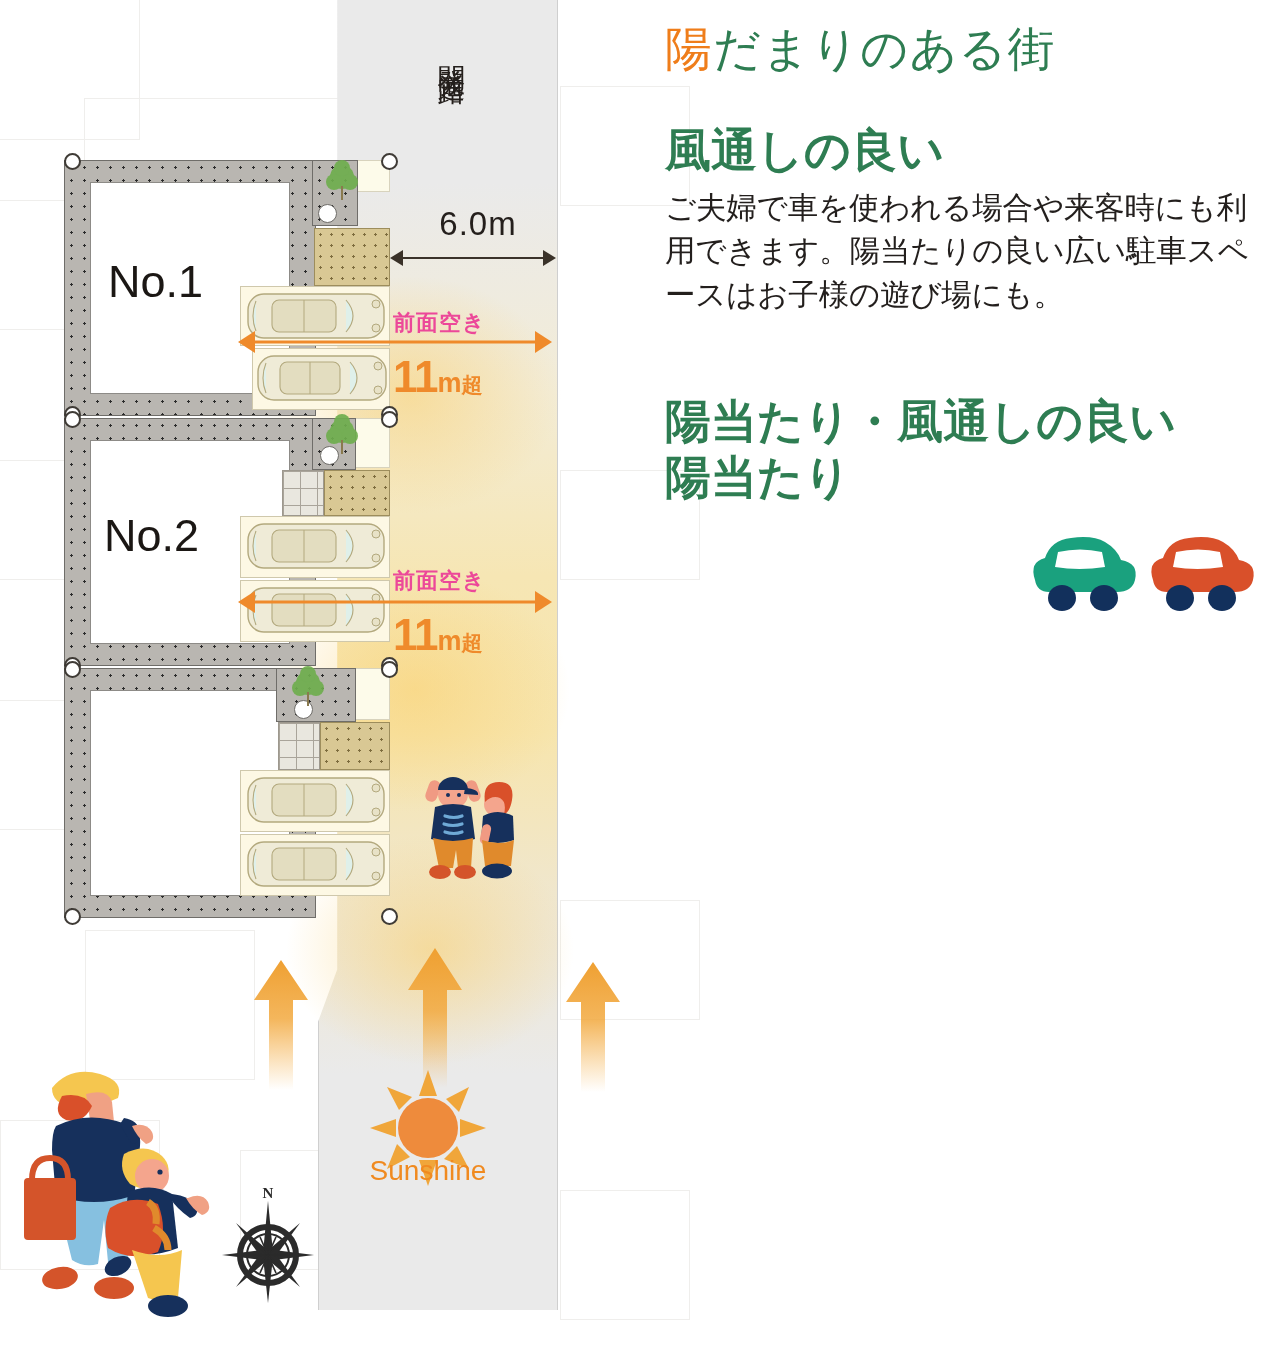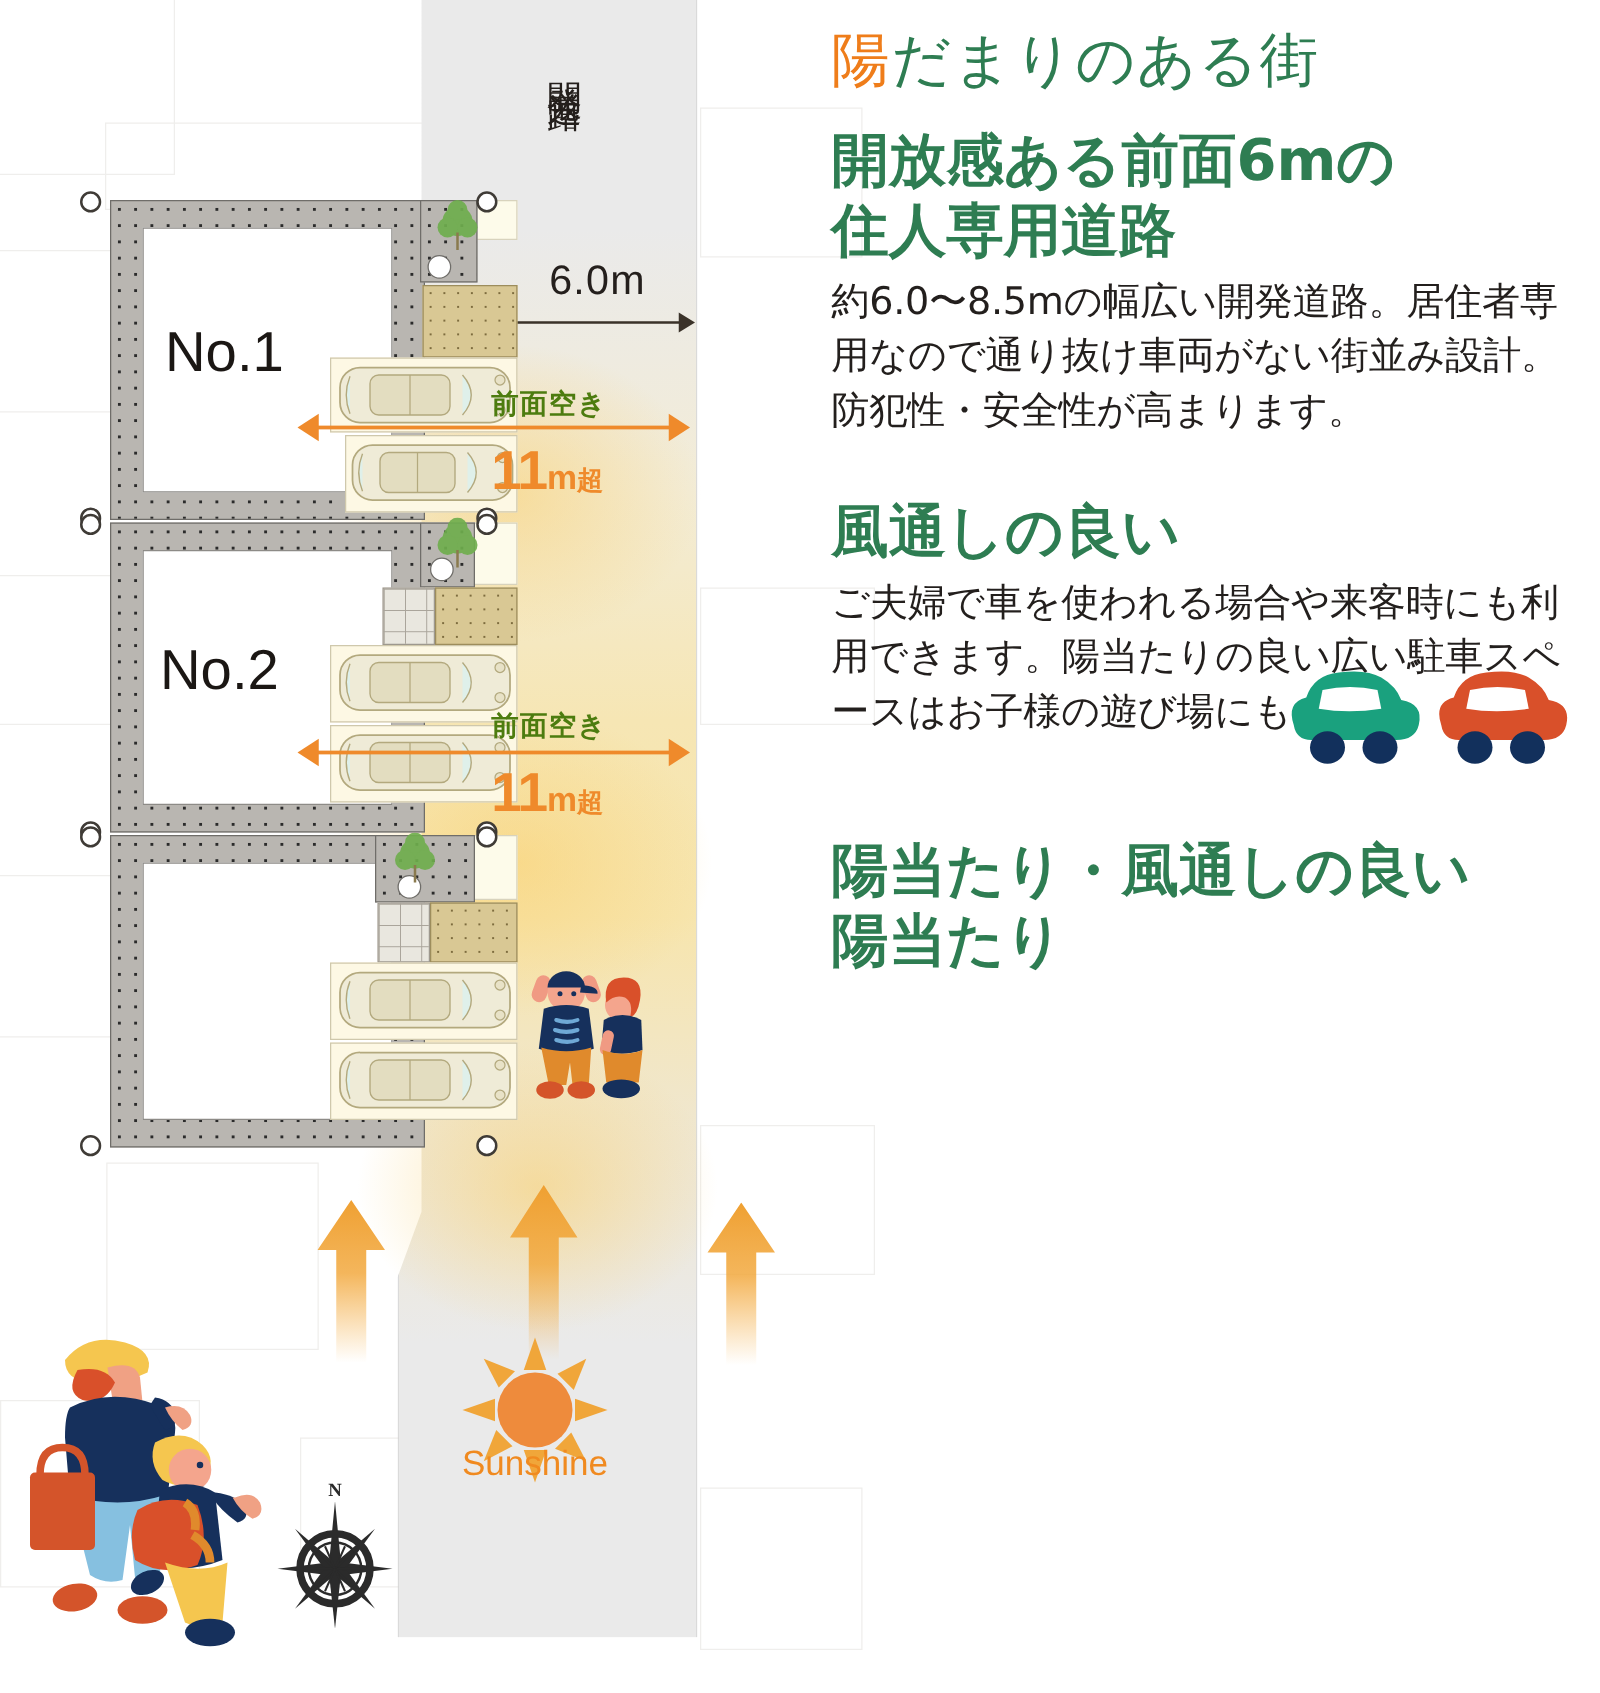--- a/index.html
+++ b/index.html
@@ -44,21 +44,21 @@
   #road-dim .ah-l { left: 0; border-right: 13px solid #3a3229; }
   #road-dim .ah-r { right: 0; border-left: 13px solid #3a3229; }
 
   
   .glow {
     position: absolute; border-radius: 50%; pointer-events: none;
     background: radial-gradient(closest-side, rgba(250,208,110,0.55), rgba(250,208,110,0) 72%);
   }
 
   
-  .lot { position: absolute; margin-left: 24px; }
+  .lot { position: absolute; }
   .lot .wall {
     position: absolute; inset: 0;
     background-color: #b9b6b1;
     background-image: radial-gradient(#2b2b2b 1.1px, transparent 1.2px);
     background-size: 13px 13px;
     border: 1px solid #6f6d69;
   }
   .lot .inner {
     position: absolute; background: #ffffff; border: 1px solid #8d8b87;
   }
@@ -91,21 +91,21 @@
   .meter { position: absolute; width: 19px; height: 19px; border-radius: 50%; background: #fff; border: 1.5px solid #6f6d69; }
   .corner-dot { position: absolute; width: 17px; height: 17px; border-radius: 50%; background: #fff; border: 2px solid #3f3b36; z-index: 6; }
 
   
   .frontdim { position: absolute; z-index: 8; }
   .frontdim .fbar { position: absolute; left: 14px; right: 14px; top: 50%; height: 3px; background: #ef8a2b; transform: translateY(-50%); }
   .frontdim .fl, .frontdim .fr { position: absolute; top: 50%; transform: translateY(-50%); width: 0; height: 0;
       border-top: 11px solid transparent; border-bottom: 11px solid transparent; }
   .frontdim .fl { left: 0; border-right: 17px solid #ef8a2b; }
   .frontdim .fr { right: 0; border-left: 17px solid #ef8a2b; }
-  .fd-top { position: absolute; font-size: 22px; font-weight: bold; color: #4d7c0f; letter-spacing: 1px; white-space: nowrap; }
+  .fd-top { position: absolute; font-size: 22px; font-weight: bold; color: #ec4899; letter-spacing: 1px; white-space: nowrap; }
   .fd-bot { position: absolute; color: #ef8a2b; white-space: nowrap; font-weight: bold; }
   .fd-bot .big { font-size: 44px; letter-spacing: -1px; }
   .fd-bot .mid { font-size: 27px; }
   .fd-bot .sml { font-size: 21px; }
 
   
   .sunarrow { position: absolute; width: 62px; height: 130px; }
 
   
   #sun-wrap { position: absolute; left: 368px; top: 1068px; width: 120px; height: 120px; }
@@ -505,27 +505,20 @@
         </g>
       </svg>
     </div>
 
   </div>
 
   <div id="text-col">
 
     <h1 id="main-title"><span class="accent">陽</span><span>だまりのある街</span></h1>
 
-    <div class="sec" id="sec1">
-      <div class="sec-h">
-        <div>開放感ある前面6mの</div>
-        <div>住人専用道路</div>
-      </div>
-      <p class="sec-b">約6.0〜8.5mの幅広い開発道路。居住者専用なので通り抜け車両がない街並み設計。防犯性・安全性が高まります。</p>
-    </div>
 
     <div class="sec" id="sec2">
       <div class="sec-h">
         <div>風通しの良い</div>
       </div>
       <p class="sec-b">ご夫婦で車を使われる場合や来客時にも利用できます。陽当たりの良い広い駐車スペースはお子様の遊び場にも。</p>
     </div>
 
     <div class="sec" id="sec3">
       <div class="sec-h">

